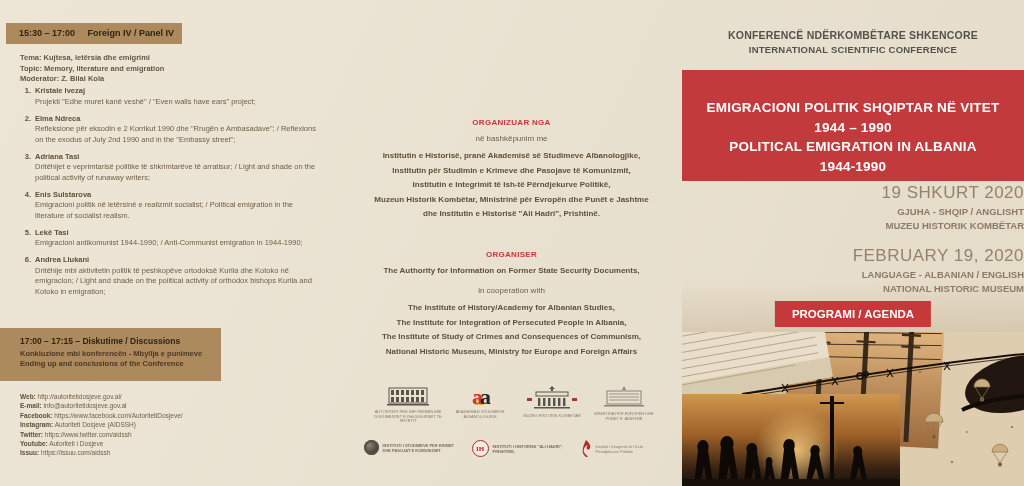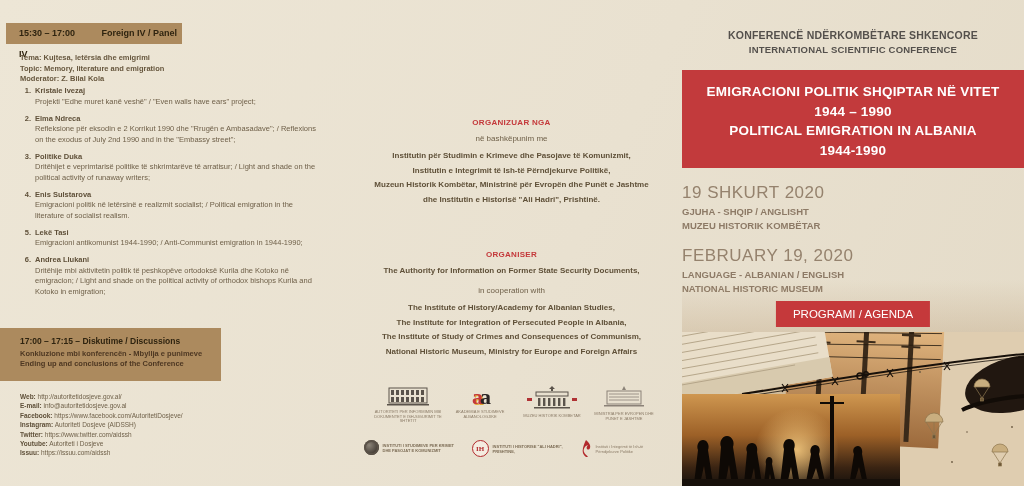--- a/index.html
+++ b/index.html
@@ -7,21 +7,21 @@
         background-image:linear-gradient(115deg,#ede6d6 0%,#e9e1d0 55%,#e4dbc8 100%);
         font-family:"Liberation Sans",sans-serif;overflow:hidden;}
   .panel{position:absolute;top:0;height:486px;}
   .panel-left{left:0;width:341px;}
   .panel-mid{left:341px;width:341px;text-align:center;}
   .panel-right{left:682px;width:342px;}
 
   
   .bar1{position:absolute;left:6px;top:23px;width:176px;height:21px;background:#ac8a5e;
         color:#2f2410;font-weight:bold;font-size:9px;line-height:21px;padding-left:13px;box-sizing:border-box;}
-  .bar1 .tm{margin-right:24px;}
+  .bar1 .tm{margin-right:10px;}
   .intro{position:absolute;left:20px;top:53px;font-size:7.5px;font-weight:bold;color:#66563d;line-height:10.5px;}
   .speakers{position:absolute;left:18px;top:86px;width:306px;font-size:7.5px;color:#6f6049;}
   .speaker{display:flex;margin-bottom:6.5px;}
   .speaker .num{width:13px;text-align:right;margin-right:4px;font-weight:bold;color:#5e4f38;line-height:10.5px;}
   .speaker .sbody{flex:1;}
   .speaker .name{font-weight:bold;color:#5e4f38;line-height:10.5px;}
   .speaker .desc{line-height:10.5px;}
   .bar2{position:absolute;left:0;top:328px;width:221px;height:53px;background:#ac8a5e;
         box-sizing:border-box;padding:8px 8px 0 20px;}
   .bar2 .l1{font-size:8.5px;font-weight:bold;color:#2f2410;margin-bottom:3px;}
@@ -48,29 +48,29 @@
   .cap-left{font-size:4px;line-height:5px;text-align:left;color:#7c6c55;font-weight:bold;max-width:72px;}
   .ih-circle{width:15px;height:15px;border:1.5px solid #b2292c;border-radius:50%;display:flex;align-items:center;justify-content:center;
              color:#b2292c;font-family:"Liberation Serif",serif;font-weight:bold;font-size:7px;background:#f4ece0;}
   .medal{width:15px;height:15px;border-radius:50%;background:radial-gradient(circle at 35% 35%,#8c8478,#3f3831 70%);
          box-shadow:inset 0 0 0 2px #5a5147;}
 
   
   .r-head{position:absolute;width:100%;text-align:center;color:#54504c;font-weight:bold;letter-spacing:.2px;}
   .r-head1{top:29px;font-size:10.5px;}
   .r-head2{top:44px;font-size:9.5px;}
-  .banner{position:absolute;top:70px;left:0;right:0;height:98px;background:#c23a3c;color:#fff;
-          text-align:center;font-weight:bold;box-sizing:border-box;padding-top:12px;}
+  .banner{position:absolute;top:70px;left:0;right:0;height:111px;background:#c23a3c;color:#fff;
+          text-align:center;font-weight:bold;box-sizing:border-box;padding-top:28px;}
   .banner div{font-size:13.5px;line-height:19.5px;letter-spacing:.2px;}
-  .dates{position:absolute;width:100%;text-align:left;}
+  .dates{position:absolute;width:100%;text-align:right;}
   .d-sq{top:183px;} .d-en{top:246px;}
   .date-big{font-size:17px;color:#95826d;letter-spacing:.5px;margin-bottom:2px;}
   .date-sub{font-size:9.5px;font-weight:bold;color:#8d7a66;line-height:13.5px;}
   .agenda-btn{position:absolute;top:301px;left:50%;transform:translateX(-50%);background:#c5393b;color:#fff;
-              font-weight:normal;font-size:11.5px;padding:7px 17px;white-space:nowrap;border:none;}
+              font-weight:bold;font-size:11.5px;padding:7px 17px;white-space:nowrap;border:none;}
   .photo-ghost{position:absolute;left:0;right:0;top:280px;height:52px;
                background:linear-gradient(to bottom,rgba(190,160,120,0),rgba(180,148,108,.28));}
   .photo{position:absolute;left:0;right:0;top:332px;height:154px;}
   .photo svg{display:block;}
 </style>
 </head>
 <body>
 
 <div class="page">
 
@@ -92,21 +92,21 @@
         <span class="sbody"><span class="name">Kristale Ivezaj</span>
         <div class="desc">Projekti "Edhe muret kanë veshë" / "Even walls have ears" project;</div></span>
       </div>
       <div class="speaker">
         <span class="num">2.</span>
         <span class="sbody"><span class="name">Elma Ndreca</span>
         <div class="desc">Refleksione për eksodin e 2 Korrikut 1990 dhe "Rrugën e Ambasadave"; / Reflexions on the exodus of July 2nd 1990 and in the "Embassy street";</div></span>
       </div>
       <div class="speaker">
         <span class="num">3.</span>
-        <span class="sbody"><span class="name">Politike Duka</span>
+        <span class="sbody"><span class="name">Adriana Tasi</span>
         <div class="desc">Dritëhijet e veprimtarisë politike të shkrimtarëve të arratisur; / Light and shade on the political activity of runaway writers;</div></span>
       </div>
       <div class="speaker">
         <span class="num">4.</span>
         <span class="sbody"><span class="name">Enis Sulstarova</span>
         <div class="desc">Emigracioni politik në letërsinë e realizmit socialist; / Political emigration in the literature of socialist realism.</div></span>
       </div>
       <div class="speaker">
         <span class="num">5.</span>
         <span class="sbody"><span class="name">Lekë Tasi</span>
@@ -133,20 +133,21 @@
       <div><b>Twitter:</b> <span>https://www.twitter.com/aidssh</span></div>
       <div><b>Youtube:</b> <span>Autoriteti i Dosjeve</span></div>
       <div><b>Issuu:</b> <span>https://issuu.com/aidssh</span></div>
     </div>
   </div>
 
   <div class="panel panel-mid">
     <div class="orgblock org1">
       <div class="org-heading">ORGANIZUAR NGA</div>
       <div class="org-coop">në bashkëpunim me</div>
+      <div class="org-line">Institutin e Historisë, pranë Akademisë së Studimeve Albanologjike,</div>
       <div class="org-line">Institutin për Studimin e Krimeve dhe Pasojave të Komunizmit,</div>
       <div class="org-line">Institutin e Integrimit të Ish-të Përndjekurve Politikë,</div>
       <div class="org-line">Muzeun Historik Kombëtar, Ministrinë për Evropën dhe Punët e Jashtme</div>
       <div class="org-line">dhe Institutin e Historisë "Ali Hadri", Prishtinë.</div>
     </div>
 
     <div class="orgblock org2">
       <div class="org-heading">ORGANISER</div>
       <div class="org-lead">The Authority for Information on Former State Security Documents,</div>
       <div class="org-coop">in cooperation with</div>

